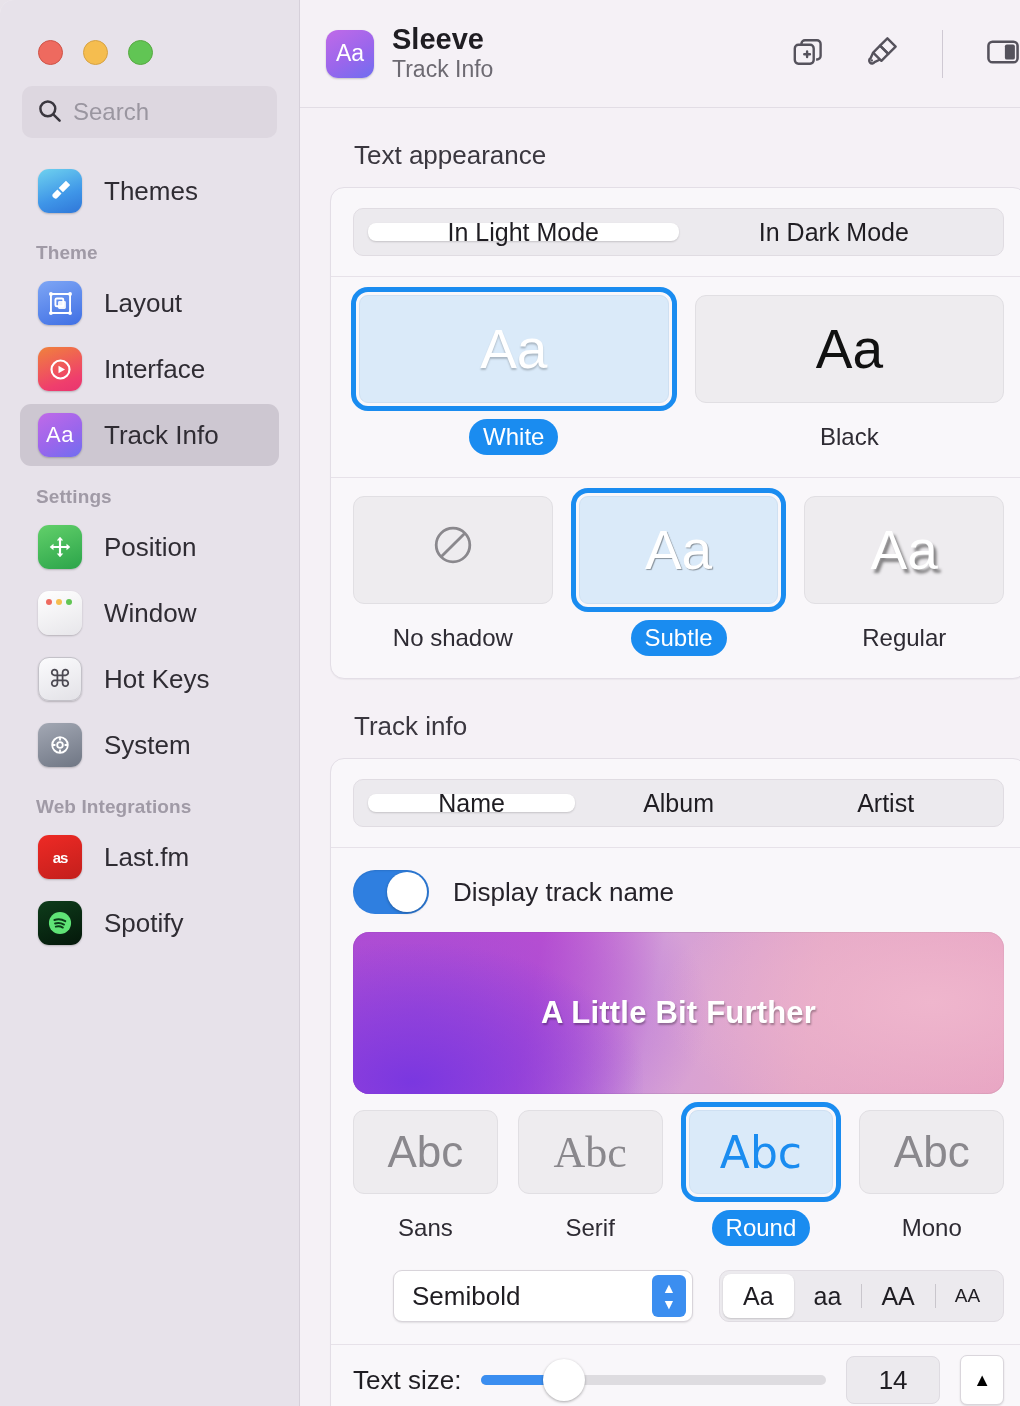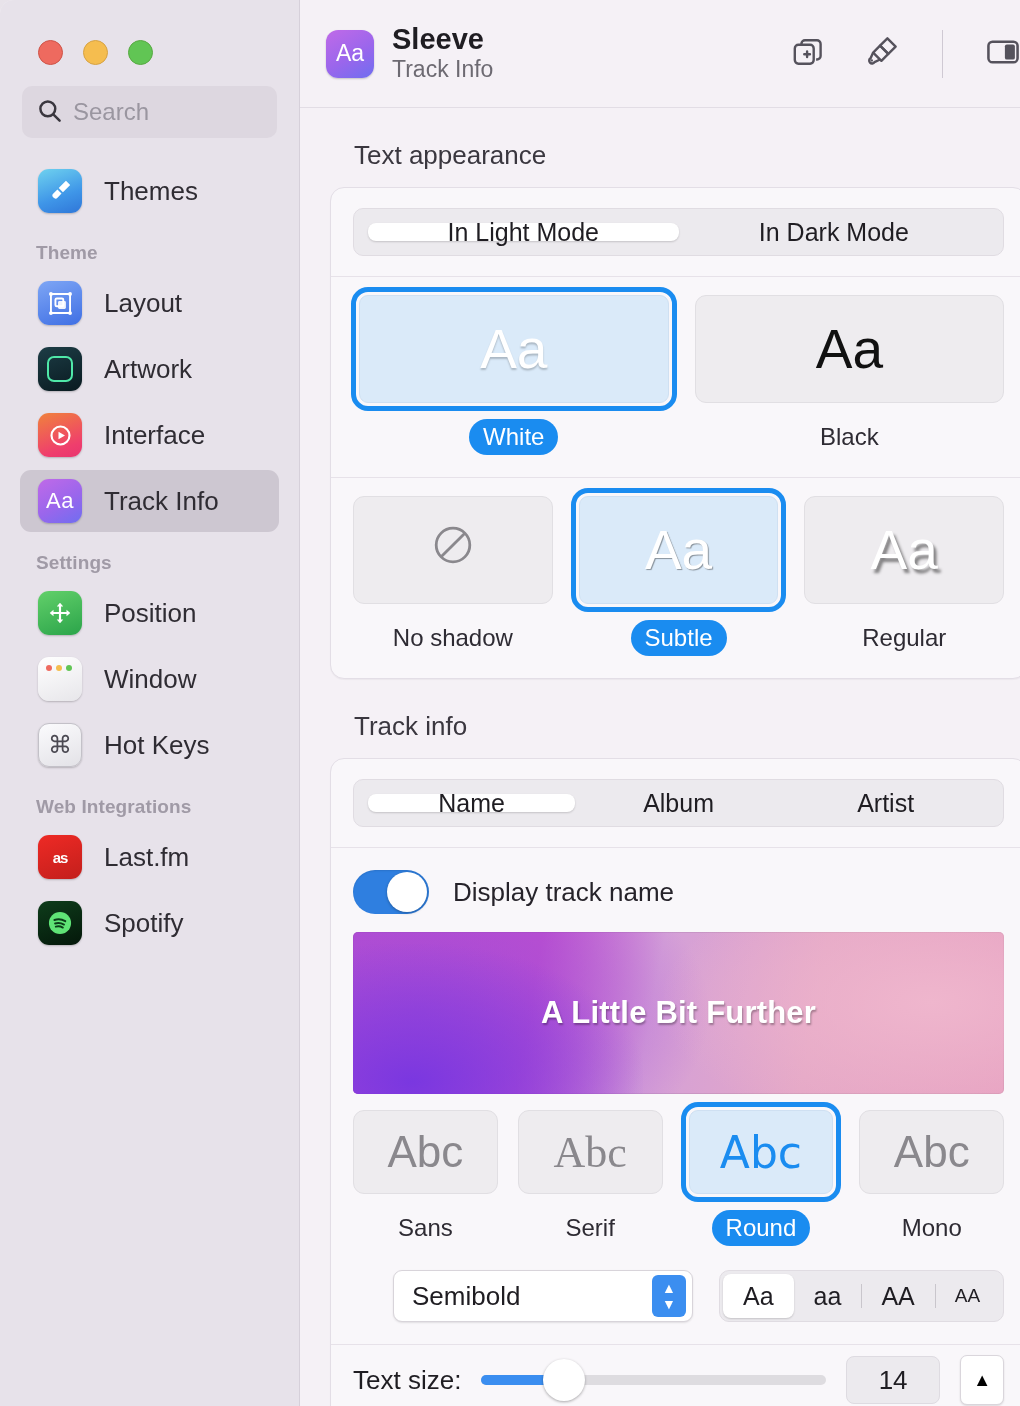--- a/index.html
+++ b/index.html
@@ -214,21 +214,21 @@
   .toggle .knob {
     position: absolute; top: 2px; left: 34px;
     width: 40px; height: 40px; border-radius: 50%;
     background: #fff; box-shadow: 0 1px 3px rgba(0,0,0,.3);
   }
   .toggle-label { font-size: 26px; color: #26232a; }
 
   
   .preview {
     margin: 2px 22px 10px 22px;
-    height: 162px; border-radius: 5px;
+    height: 162px; border-radius: 16px;
     position: relative; overflow: hidden;
     display: flex; align-items: center; justify-content: center;
     background: linear-gradient(100deg,#b94fd1 0%,#c050cf 28%,#d4a0d8 46%,#e4a7c6 70%,#e6a0c0 100%);
     box-shadow: inset 0 0 0 1px rgba(0,0,0,.07);
   }
   .preview .blobA {
     position:absolute; left:-60px; top:-40px; width: 420px; height: 300px;
     background: radial-gradient(ellipse at 30% 40%, #a44bd6 0%, rgba(164,75,214,0) 70%);
   }
   .preview .blobB {
@@ -358,26 +358,20 @@
             <rect x="9.8" y="9.8" width="7" height="7" rx="1.2" fill="#fff" stroke="none" opacity=".9"></rect>
             <circle cx="3.5" cy="3.5" r="1.7" fill="#fff" stroke="none"></circle>
               <circle cx="20.5" cy="3.5" r="1.7" fill="#fff" stroke="none"></circle>
             <circle cx="3.5" cy="20.5" r="1.7" fill="#fff" stroke="none"></circle>
               <circle cx="20.5" cy="20.5" r="1.7" fill="#fff" stroke="none"></circle>
           </svg>
         </span>
         <span class="label">Layout</span>
       </div>
 
-      <div class="nav-item">
-        <span class="app-ico ico-artwork">
-          <span style="width:26px;height:26px;border:2px solid #4fe8a8;border-radius:7px;display:block;"></span>
-        </span>
-        <span class="label">Artwork</span>
-      </div>
 
       <div class="nav-item">
         <span class="app-ico ico-interface">
           <svg width="27" height="27" viewBox="0 0 24 24" fill="none" stroke="#fff" stroke-width="1.9">
             <circle cx="12" cy="12" r="8"></circle>
               <path d="M10.2 8.6 16 12l-5.8 3.4z" fill="#fff" stroke="none"></path>
           </svg>
         </span>
         <span class="label">Interface</span>
       </div>
@@ -411,20 +405,30 @@
         <span class="label">Window</span>
       </div>
 
       <div class="nav-item">
         <span class="app-ico ico-hotkeys">
           <span style="font-size:24px;color:#4b4952;">⌘</span>
         </span>
         <span class="label">Hot Keys</span>
       </div>
 
+      <div class="nav-item">
+        <span class="app-ico ico-system">
+          <svg width="26" height="26" viewBox="0 0 24 24" fill="none" stroke="#fff" stroke-width="1.7">
+            <circle cx="12" cy="12" r="7.2"></circle>
+              <circle cx="12" cy="12" r="2.6"></circle>
+            <path d="M12 4.8v3M12 16.2v3M4.8 12h3M16.2 12h3"></path>
+          </svg>
+        </span>
+        <span class="label">System</span>
+      </div>
 
       <div class="nav-group-label">Web Integrations</div>
 
       <div class="nav-item">
         <span class="app-ico ico-lastfm">
           <span style="color:#fff;font-size:15px;font-weight:bold;letter-spacing:-1px;">as</span>
         </span>
         <span class="label">Last.fm</span>
       </div>
 

